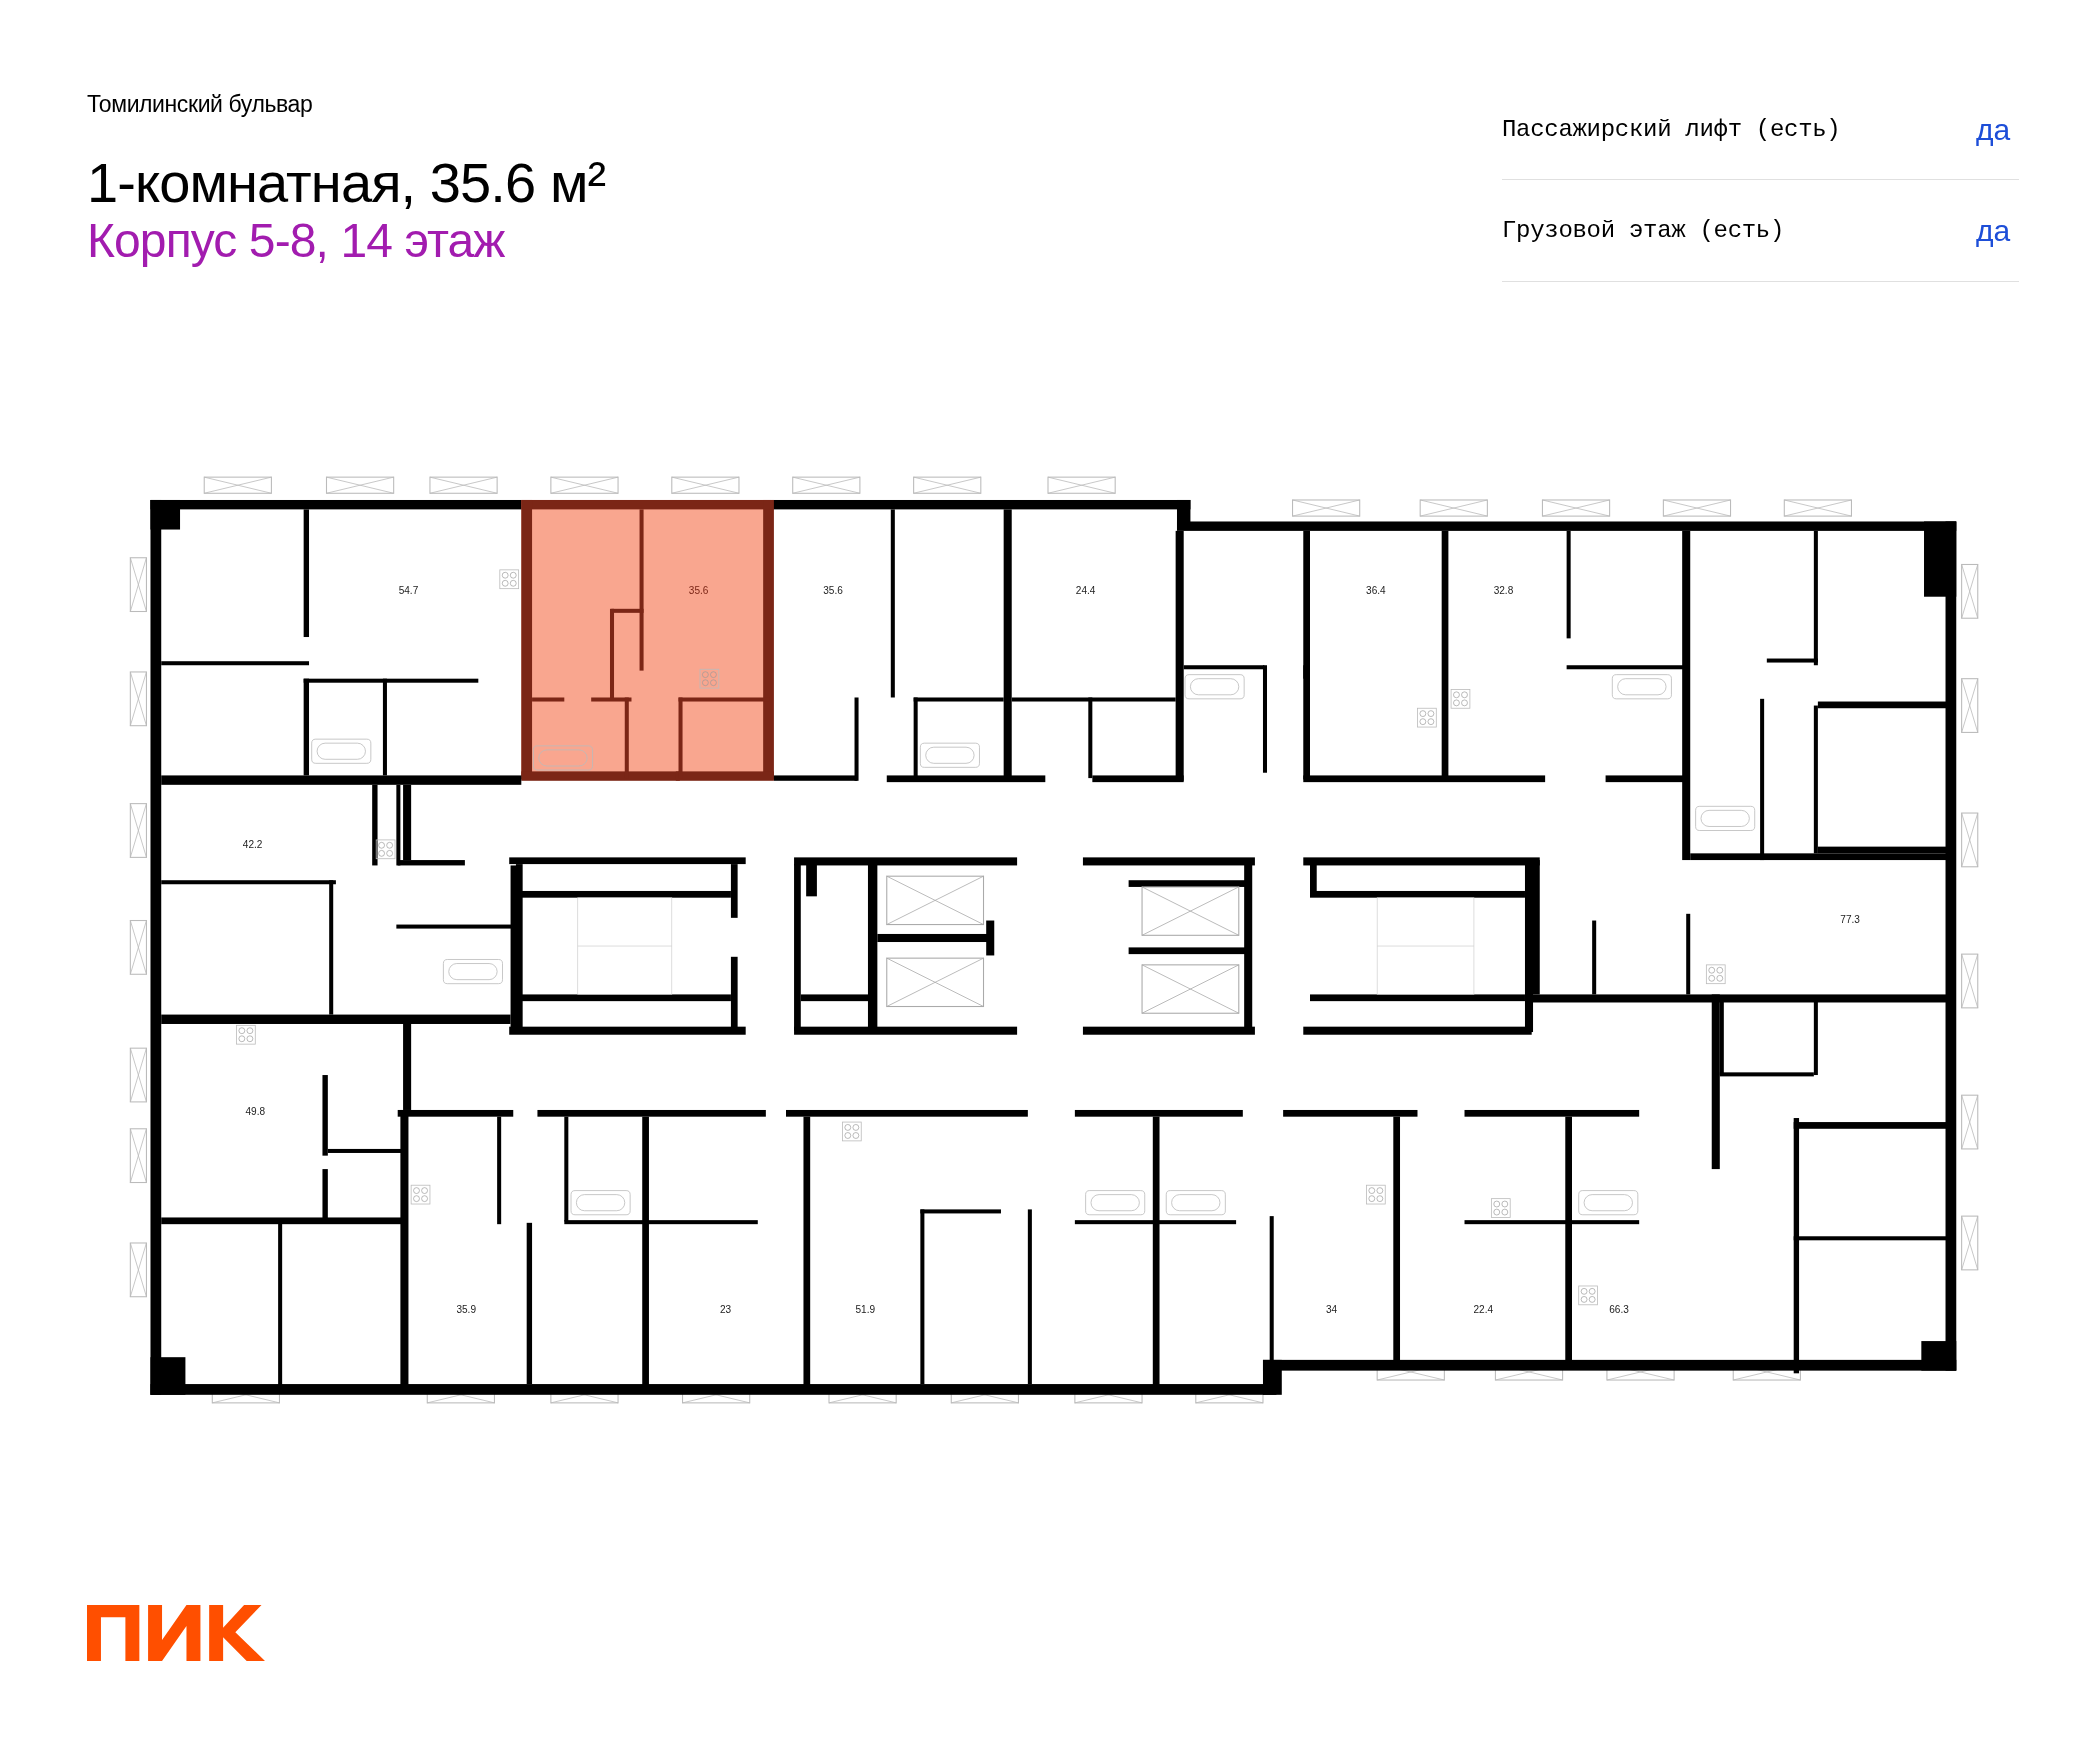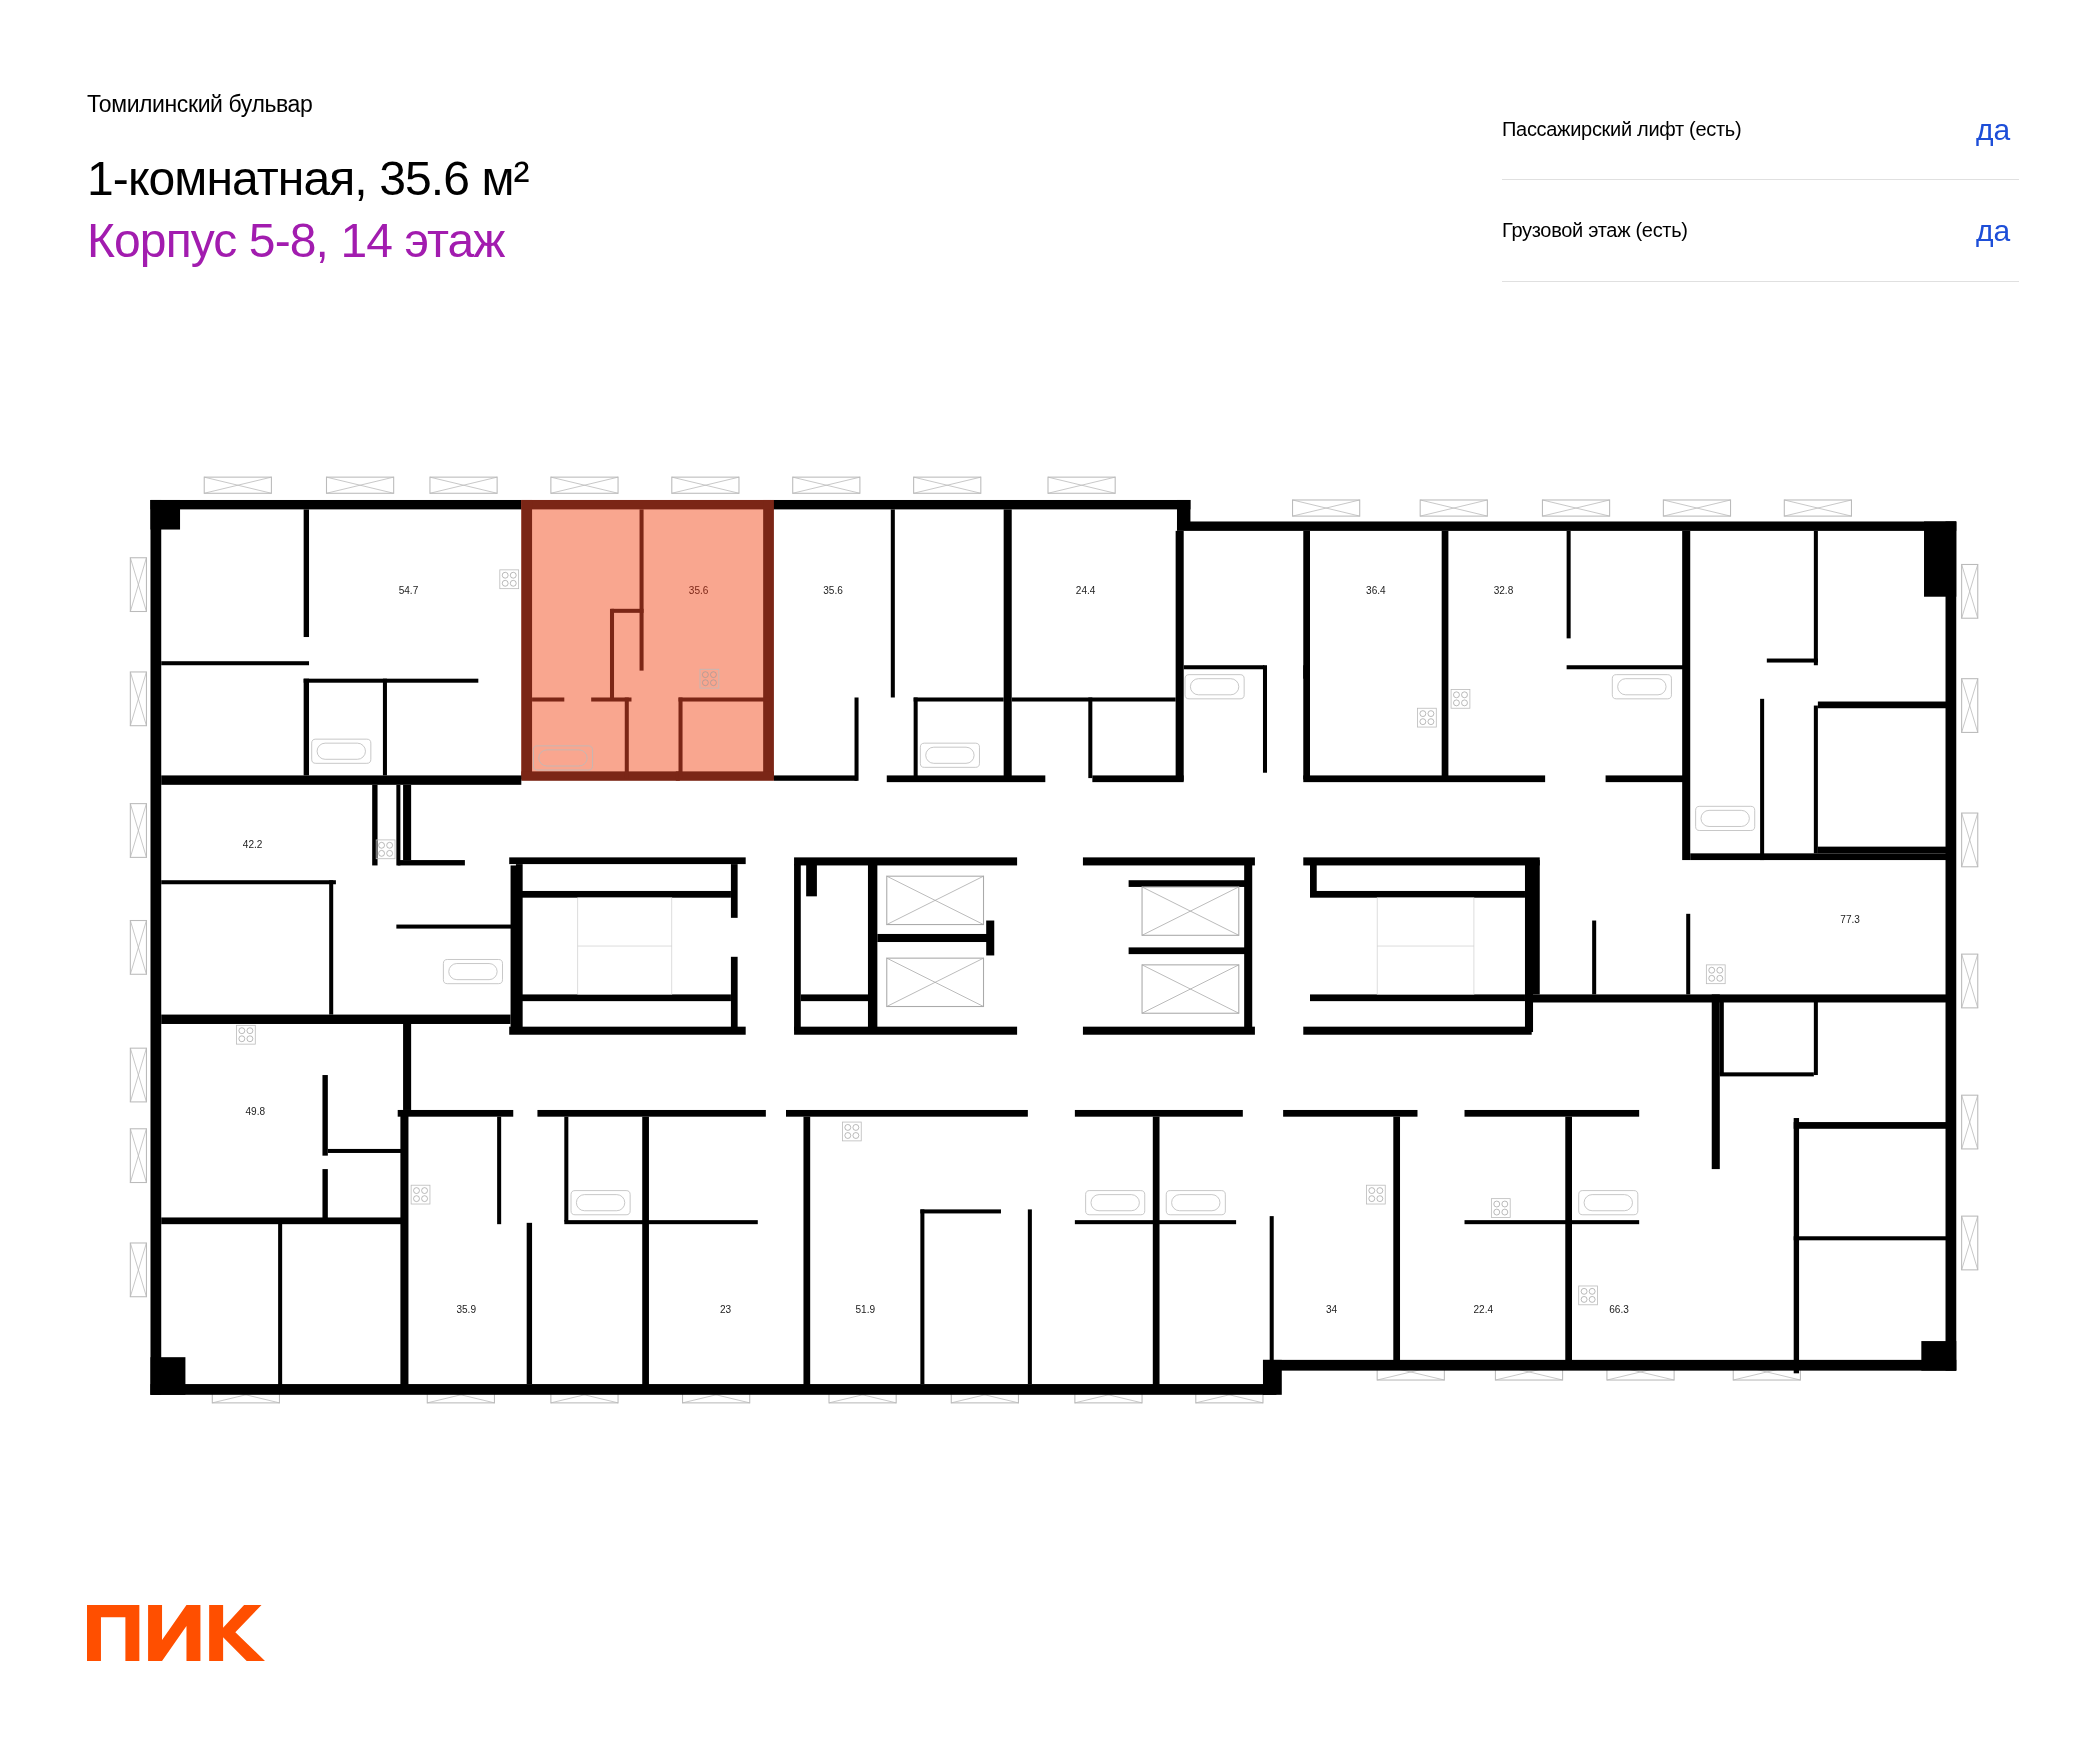--- a/index.html
+++ b/index.html
@@ -1,25 +1,25 @@
 <!DOCTYPE html>
 <html style="font-size:14px"><head>
 <meta charset="utf-8">
 <style>
   html, body { margin: 0; padding: 0; background: #ffffff; }
   body { width: 2096px; height: 1747px; position: relative; overflow: hidden;
          font-family: "Liberation Sans", "DejaVu Sans", sans-serif; color: #000; }
   .complex-name { position: absolute; left: 87px; top: 91px; font-size: 23px; letter-spacing: -0.4px; }
-  .apt-title { position: absolute; left: 87px; top: 155px; font-size: 48px; letter-spacing: -0.9px; line-height: 1; }
+  .apt-title { position: absolute; left: 87px; top: 155px; font-size: 56px; letter-spacing: -0.9px; line-height: 1; }
   .apt-sub { position: absolute; left: 87px; top: 217px; font-size: 48px; letter-spacing: -0.9px; color: #a21caf; line-height: 1; }
   .features { position: absolute; left: 1502px; top: 80px; width: 517px; }
   .feature-row { display: flex; justify-content: space-between; align-items: center;
                  height: 100px; border-bottom: 1.7px solid #e0e0e0; box-sizing: border-box; }
   .feature-row + .feature-row { height: 102px; }
-  .feature-label { font-size: 20px; letter-spacing: -0.3px; }
+  .feature-label { font-size: 24px; letter-spacing: -0.3px; font-family: Liberation Mono, monospace; }
   .feature-value { font-size: 30px; color: #1d4ed8; padding-right: 8.7px; text-align: right; }
   .plan { position: absolute; left: 0; top: 0; width: 2096px; height: 1747px; }
   .logo { position: absolute; left: 87px; top: 1605px; width: 178px; height: 56px; }
   .area-label { font-family: "Liberation Sans", sans-serif; font-size: 7.5px; fill: #222; text-anchor: middle; }
 </style>
 </head>
 <body>
 
 <div class="complex-name">Томилинский бульвар</div>
 <div class="apt-title">1-комнатная, 35.6 м²</div>

